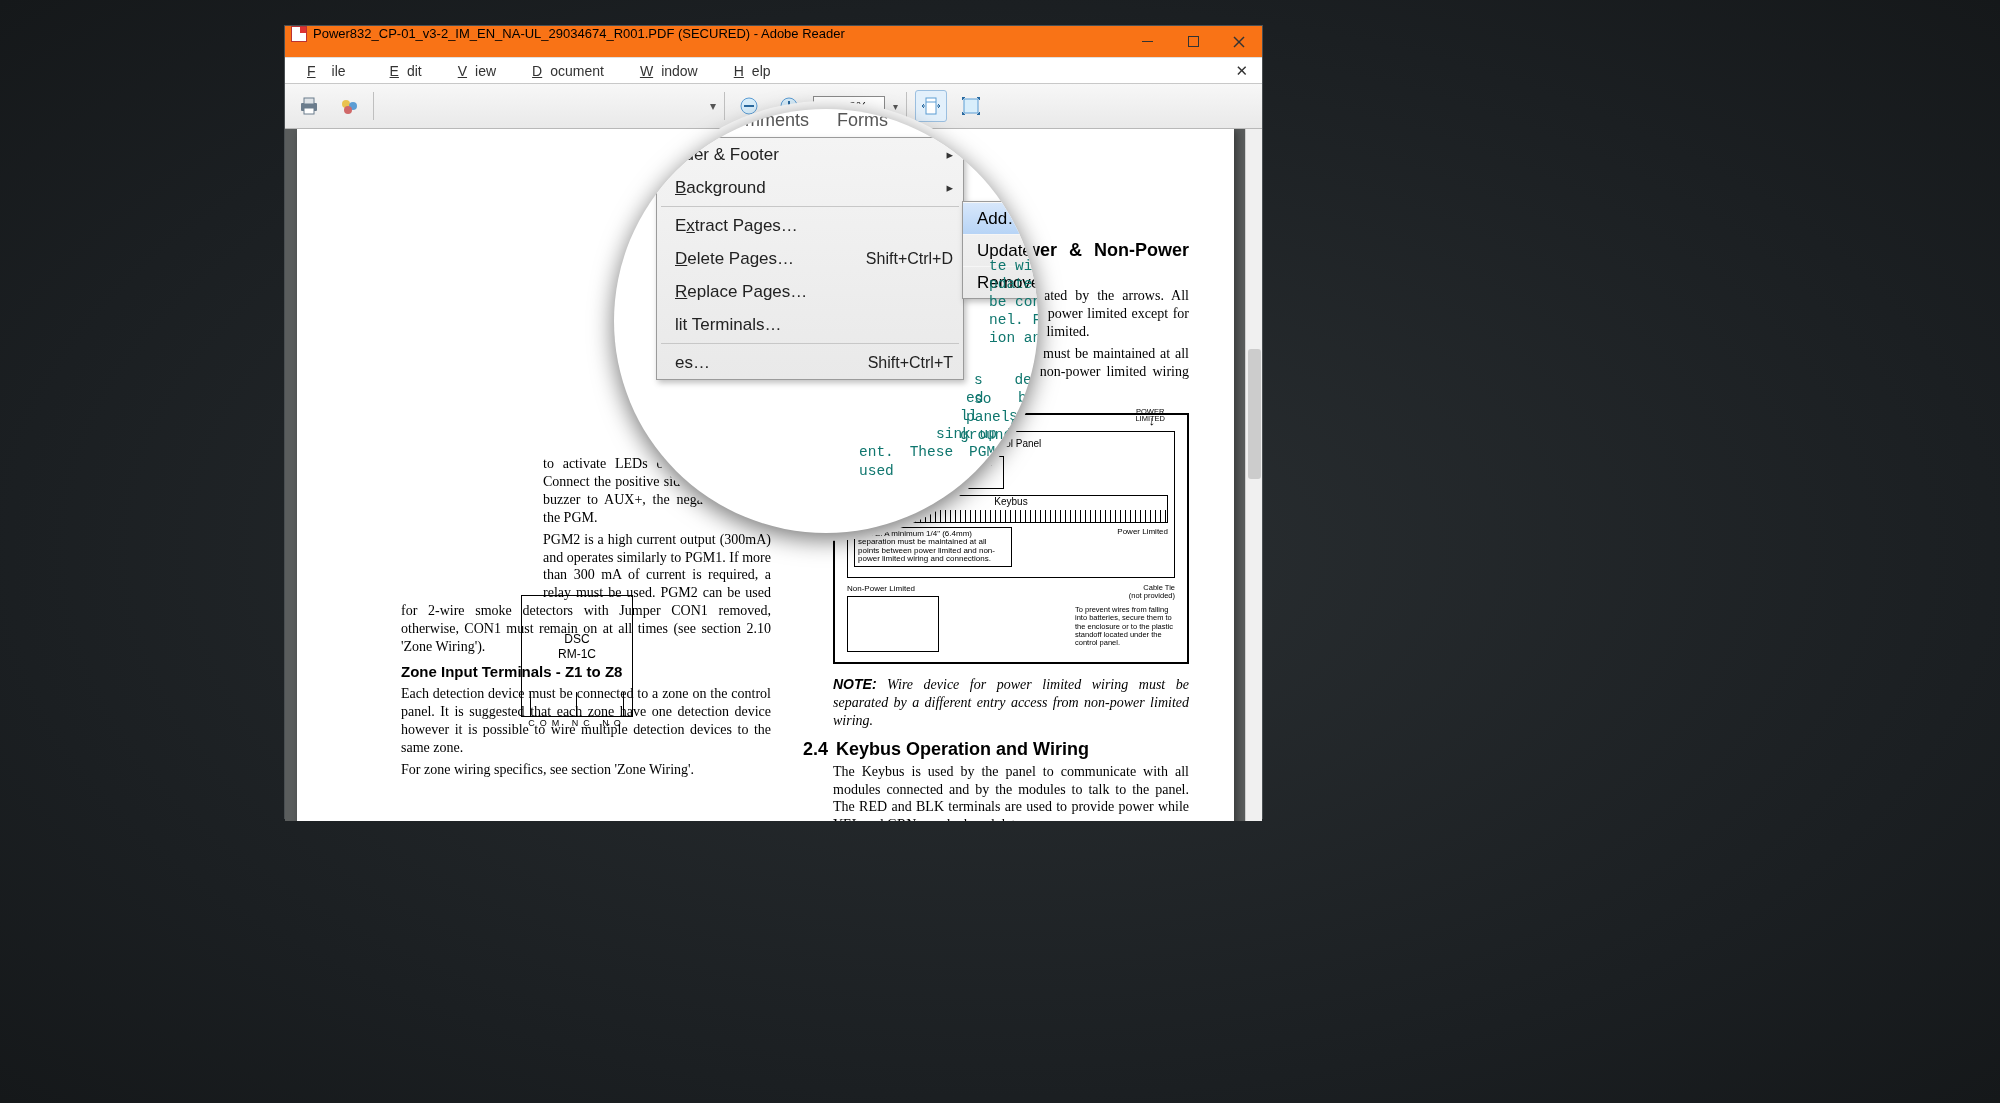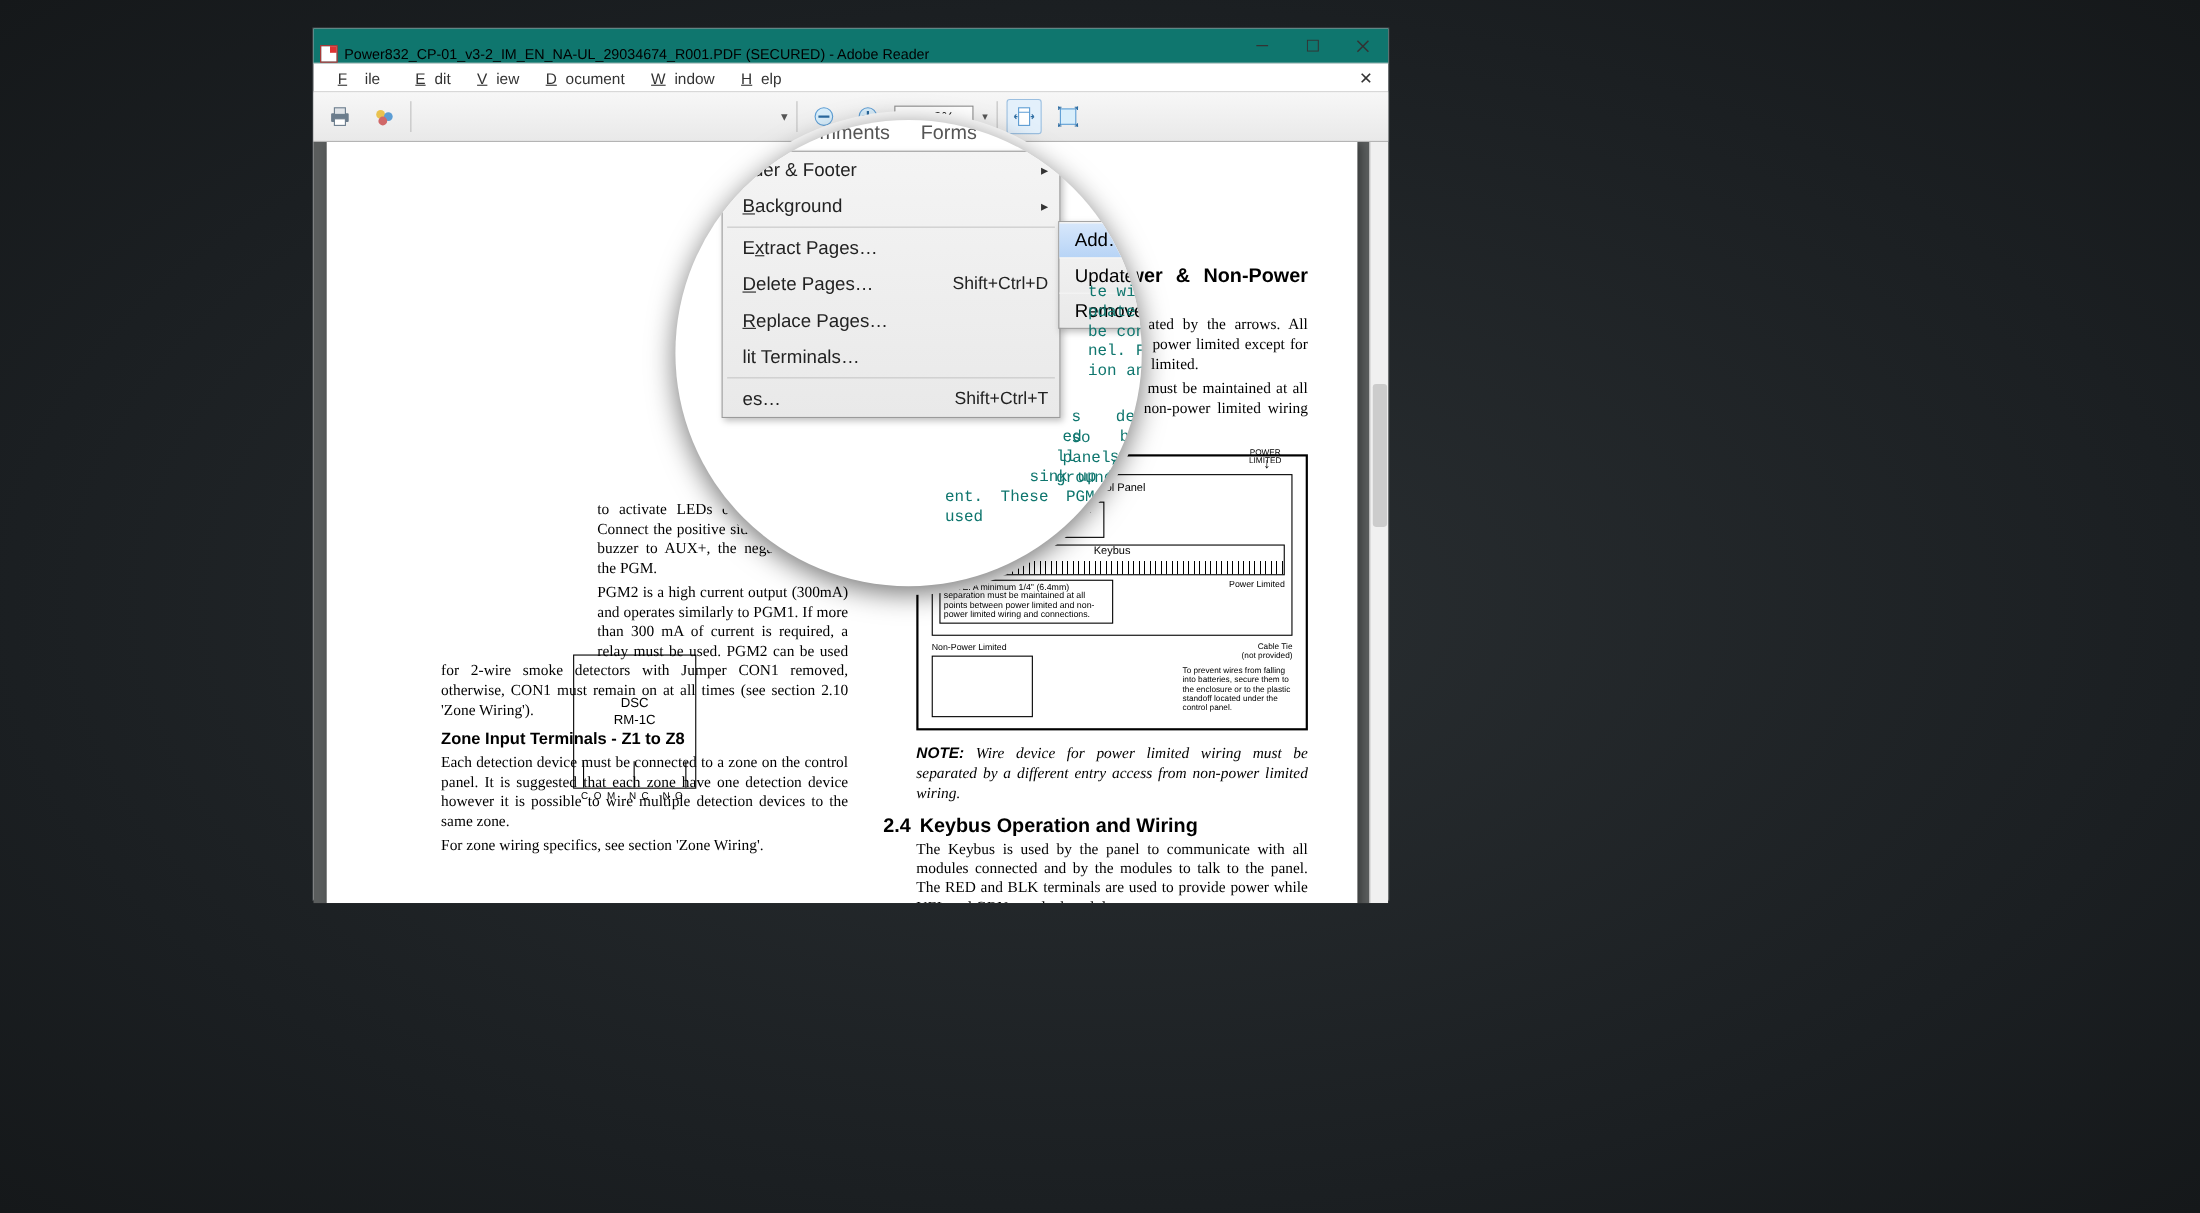--- a/index.html
+++ b/index.html
@@ -1,24 +1,24 @@
 <!DOCTYPE html>
 <html><head>
 <meta charset="utf-8">
 <style>
   html, body { margin:0; padding:0; width:2000px; height:1103px; font-family:"Segoe UI",Tahoma,sans-serif; }
   body { background:radial-gradient(ellipse at center,#2a2f32 0%,#1b1f22 70%,#15181a 100%); position:relative; overflow:hidden; }
   .app-window { position:absolute; left:285px; top:26px; width:977px; height:792px; background:#fff; box-shadow:0 0 0 1px #4a4f52; }
-  .titlebar { display:flex; align-items:flex-end; height:31px; background:#0f766e; border-bottom:1px solid #dfdfdf; }
+  .titlebar { display:flex; align-items:flex-start; height:31px; background:#f97316; border-bottom:1px solid #dfdfdf; }
   .titlebar .pdf-icon { width:16px; height:16px; margin:0 6px; background:linear-gradient(#fff 45%,#fff 45%); border:1px solid #b33; box-sizing:border-box; position:relative; }
   .titlebar .pdf-icon::before{ content:""; position:absolute; top:0; right:0; width:6px; height:6px; background:#d33; }
   .title-text { font-size:13px; color:#000; }
   .win-ctrls { margin-left:auto; display:flex; }
   .win-ctrls span { width:46px; height:31px; display:flex; align-items:center; justify-content:center; font-size:14px; font-family:sans-serif; color:#333; }
-  .menubar { display:flex; align-items:center; height:25px; border-bottom:1px solid #c8c8c8; font-size:14px; color:#333; padding:0 6px; gap:0;}
+  .menubar { display:flex; align-items:center; height:25px; border-bottom:1px solid #c8c8c8; font-size:14px; color:#333; padding:0 6px; gap:12px;}
   .menubar span { padding:2px 8px; }
   .menubar .menu-close { margin-left:auto; font-size:15px;}
   .toolbar { display:flex; align-items:center; height:44px; border-bottom:1px solid #b8b8b8; background:linear-gradient(#f7f7f7,#e9e9e9); padding:0 8px; gap:8px; }
   .tb-btn { width:30px; height:30px; border:1px solid transparent; border-radius:3px; display:flex; align-items:center; justify-content:center;}
   .sep { width:1px; height:28px; background:#bfbfbf; }
   .zoom-box { border:1px solid #8a8a8a; background:#fff; font-size:13px; padding:2px 8px; min-width:54px; text-align:center;}
   .doc-area { position:relative; height:692px; background:#5a5d5d; overflow:hidden;}
   .paper { position:absolute; left:12px; top:-2px; right:28px; bottom:-50px; background:#fff; box-shadow:3px 3px 8px rgba(0,0,0,.4);}
   .scrollbar { position:absolute; right:0; top:0; width:16px; height:692px; background:#f0f0f0; border-left:1px solid #d0d0d0;}
   .scroll-thumb { position:absolute; right:1px; top:220px; width:13px; height:130px; background:#ccc; border-radius:3px;}

